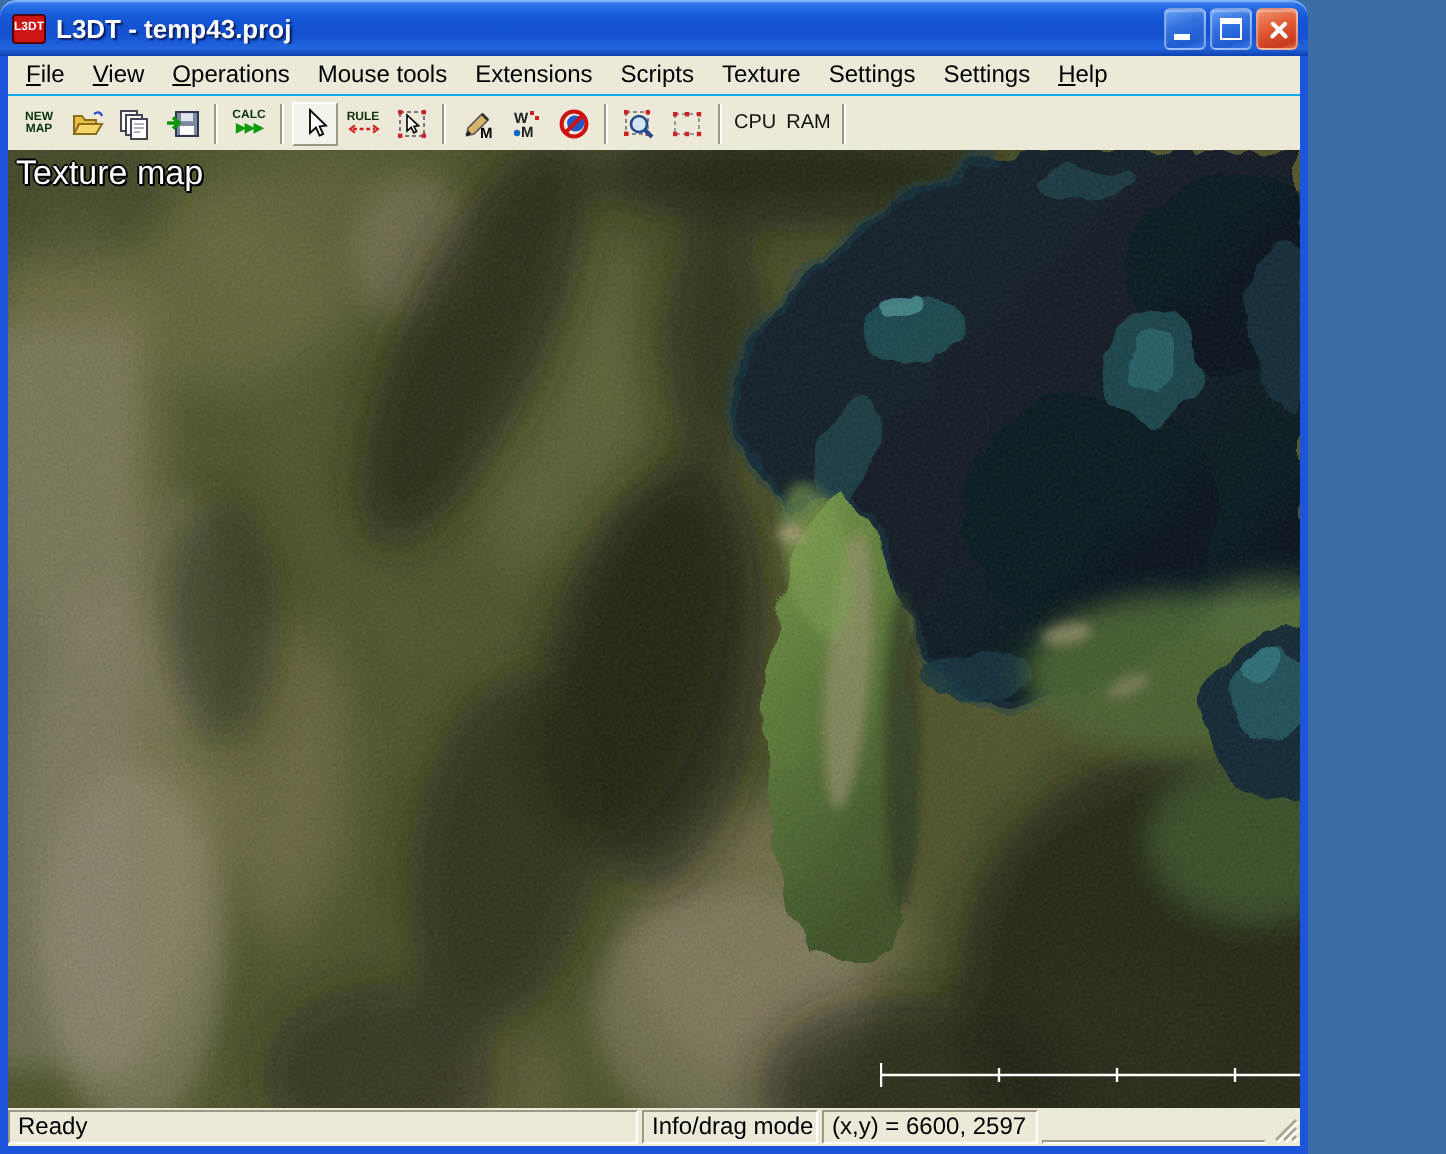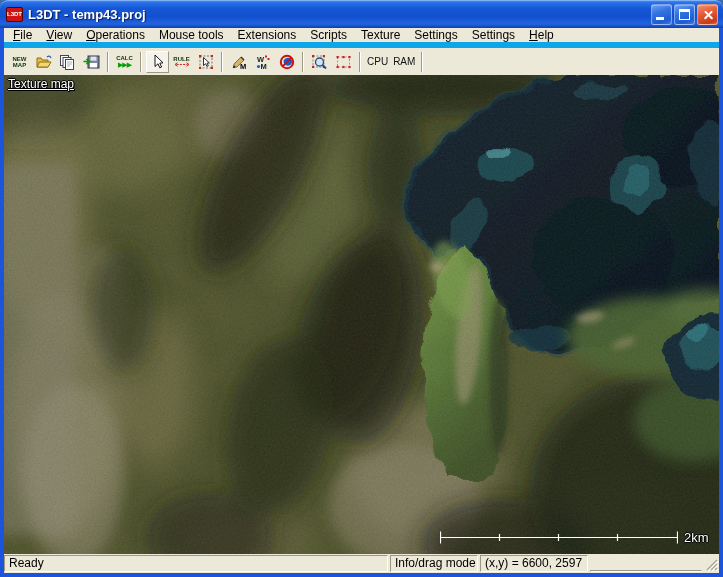--- a/index.html
+++ b/index.html
@@ -1,17 +1,17 @@
 <!DOCTYPE html>
 <html><head>
 <meta charset="utf-8">
 <style>
   html,body{margin:0;padding:0;background:#3a6ea5;font-family:"Liberation Sans",sans-serif;}
   *{box-sizing:border-box;}
-  .window{width:723px;height:577px;background:#1c55dc;border-radius:8px 8px 0 0;
+  .window{width:654px;height:577px;background:#1c55dc;border-radius:8px 8px 0 0;
           padding:0 4px 4px 4px;position:relative;overflow:hidden;
           display:flex;flex-direction:column;}
   
   .titlebar{height:28px;margin:0 -4px;border-radius:8px 8px 0 0;position:relative;
     background:linear-gradient(180deg,#5a96f2 0%,#2b71e8 9%,#1557d6 30%,#1250cf 60%,#2264dd 86%,#0d3fae 100%);
     display:flex;align-items:center;padding:2px 5px 2px 6px;box-shadow:inset 0 1px 0 #7fb1f7;}
   .app-icon{width:17px;height:15px;background:#cc1414;border:1px solid #550000;border-radius:2px;
     color:#fff;font-size:6px;font-weight:bold;display:flex;align-items:center;justify-content:center;
     letter-spacing:0;flex:0 0 auto;}
   .title{color:#fff;font-weight:bold;font-size:13px;margin-left:5px;flex:1;
@@ -20,38 +20,38 @@
   .wbtn{width:21px;height:21px;border-radius:3px;border:1px solid #ffffff66;position:relative;
     background:linear-gradient(160deg,#68a0f5 0%,#3272e0 40%,#1f5cd0 80%,#3e7ae8 100%);
     box-shadow:inset 0 1px 1px #ffffff55;cursor:default;}
   .wbtn.close{background:linear-gradient(160deg,#f0936f 0%,#e25a34 45%,#c63a1c 85%,#e3714d 100%);}
   .wbtn .dash{position:absolute;left:4px;bottom:4px;width:8px;height:3px;background:#fff;}
   .wbtn .box{position:absolute;left:4px;top:4px;width:11px;height:11px;border:1px solid #fff;border-top:3px solid #fff;}
   .wbtn .x1,.wbtn .x2{position:absolute;left:4.5px;top:9px;width:11px;height:2.4px;background:#fff;border-radius:1px;}
   .wbtn .x1{transform:rotate(45deg);} .wbtn .x2{transform:rotate(-45deg);}
   
   .menubar{height:20px;background:#ece9d8;display:flex;align-items:center;padding:0 2px;
-    font-size:12px;color:#000;border-bottom:6px solid #0ea5e9;}
+    font-size:12px;color:#000;border-bottom:1px solid #0ea5e9;}
   .mi{padding:2px 7px 3px 7px;cursor:default;}
   .mi u{text-decoration:underline;}
   
   .toolbar{height:27px;background:#ece9d8;display:flex;align-items:center;padding:0 4px;gap:1px;}
   .tb-btn{min-width:23px;height:22px;display:flex;flex-direction:column;align-items:center;
     justify-content:center;border:1px solid transparent;padding:0 1px;cursor:default;}
   .tb-btn.active{border-color:#fff #9d9884 #9d9884 #fff;background:#f4f2ea;}
   .tb-sep{width:2px;height:20px;border-left:1px solid #9d9884;border-right:1px solid #ffffff;margin:0 3px;}
   .tb-tinytext{font-size:6px;font-weight:bold;line-height:6px;color:#0b320b;letter-spacing:0;text-align:center;}
   .calc-arrows{font-size:7px;line-height:7px;color:#0a9c0a;letter-spacing:-1px;}
   .rule-line{width:16px;height:5px;display:block;}
   .tb-label{font-size:10px;color:#111;line-height:20px;}
   
   .map{flex:1;position:relative;background:#10120a;overflow:hidden;cursor:default;}
   .map svg.terrain{position:absolute;inset:0;width:100%;height:100%;display:block;}
-  .maplabel{position:absolute;left:4px;top:2px;color:#fff;font-size:12px;
-    text-shadow:-1px 0 #000,1px 0 #000,0 -1px #000,0 1px #000,1px 1px #000;text-decoration:underline;}
+  .maplabel{position:absolute;left:4px;top:2px;color:#fff;font-size:17px;
+    text-shadow:-1px 0 #000,1px 0 #000,0 -1px #000,0 1px #000,1px 1px #000;}
   .scalebar{position:absolute;left:436px;bottom:9px;display:flex;align-items:center;gap:6px;}
   .scalebar .lbl{color:#fff;font-size:13px;text-shadow:-1px 0 #000,1px 0 #000,0 -1px #000,0 1px #000;text-align:right;}
   
   .statusbar{height:19px;background:#ece9d8;display:flex;align-items:flex-end;gap:2px;padding:1px 0 1px 0;
     font-size:12px;color:#000;}
   .sp{border:1px solid;border-color:#9d9884 #ffffff #ffffff #9d9884;padding:0 4px;line-height:15px;
     white-space:nowrap;overflow:hidden;}
   .sp.grow{flex:1;}
   .sp.mode{width:88px;}
   .sp.coords{width:108px;}

